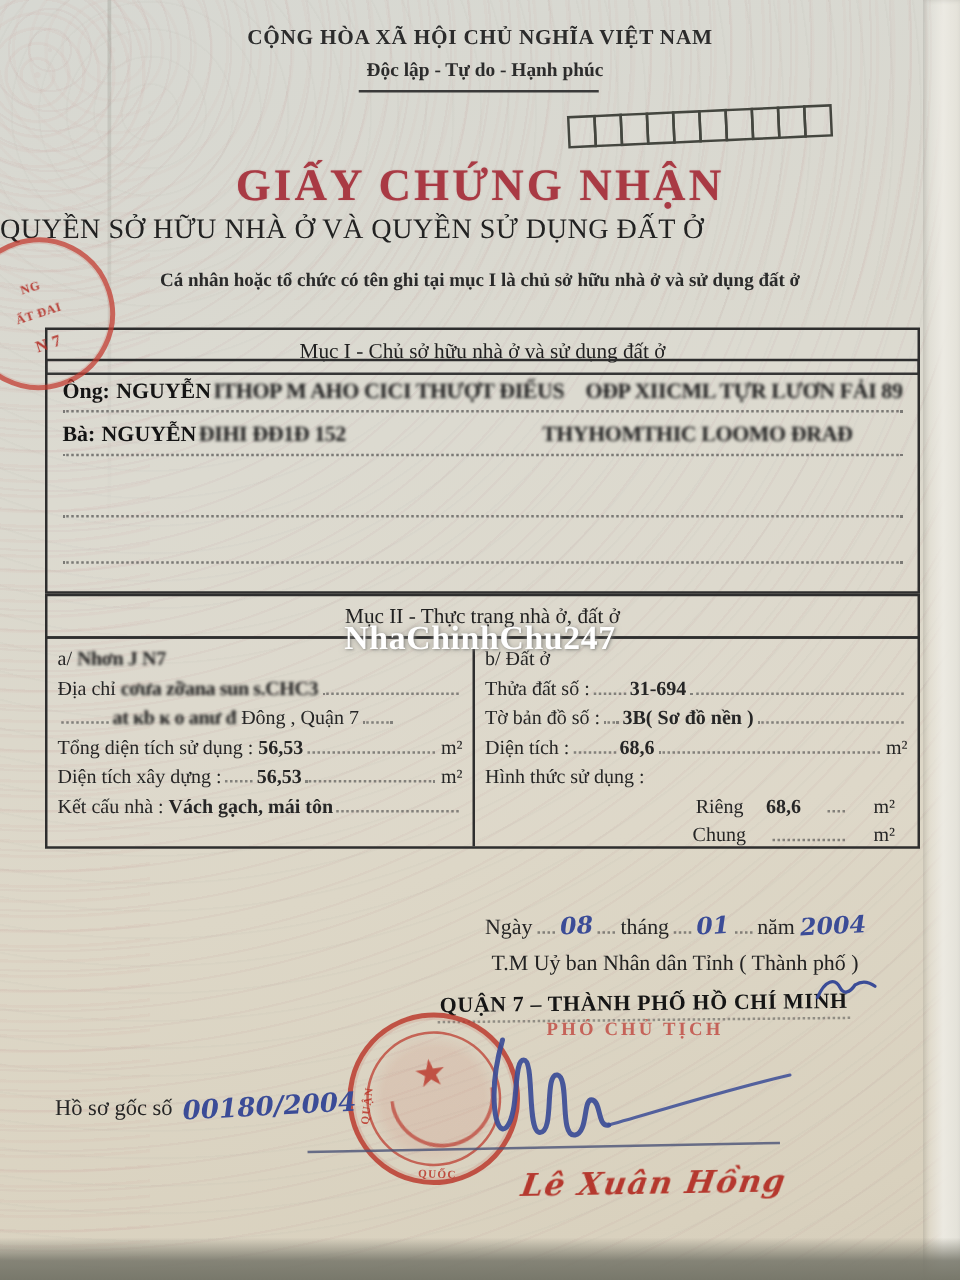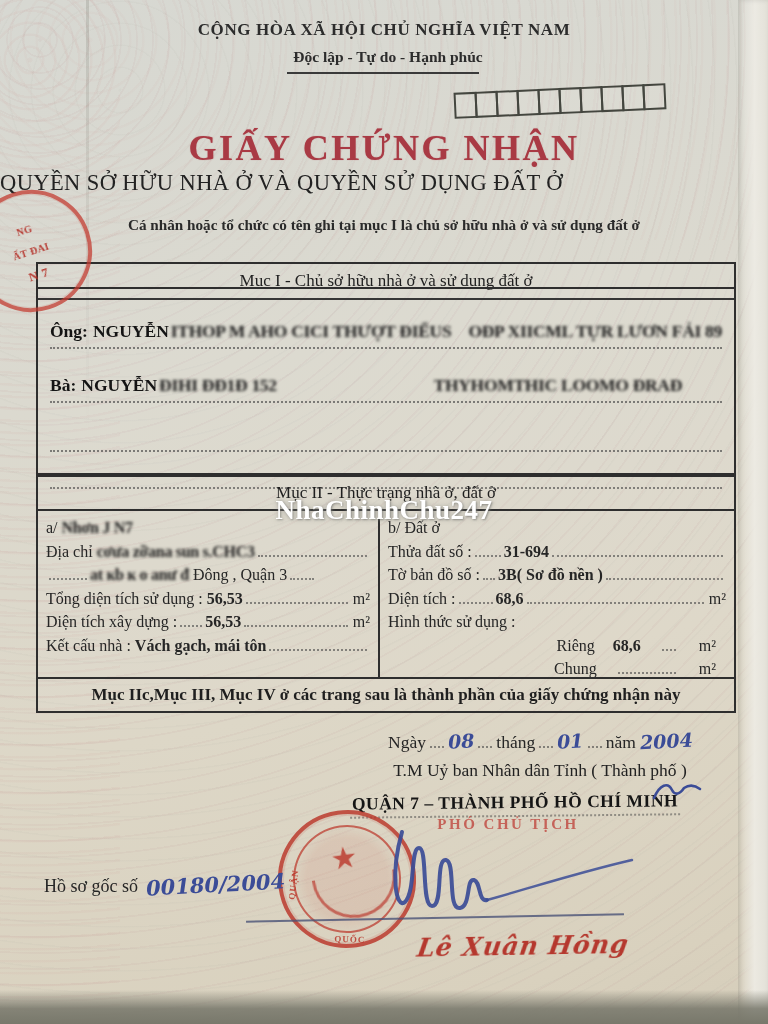--- a/index.html
+++ b/index.html
@@ -37,21 +37,21 @@
   
   .tbl-box{position:absolute;left:36px;width:700px;border:2px solid #2e2e2e;box-sizing:border-box;background:rgba(255,255,255,.04);}
   .tbl-head{display:flex;align-items:center;justify-content:center;font-size:17px;color:#1f1f1f;}
   #muc1-head{top:262px;height:38px;}
   #muc1-body{top:289px;height:188px;padding:10px 12px 0;}
   #muc2-head{top:475px;height:36px;}
   #muc2-body{top:509px;height:170px;padding:0;display:flex;}
   #note-row{top:677px;height:36px;font-weight:600;}
 
   .owner-row{display:flex;align-items:baseline;font-size:17.5px;font-weight:700;line-height:26px;color:#141414;}
-  .owner-row .lbl{margin-right:5px;margin-top:19px;}
+  .owner-row .lbl{margin-right:5px;}
   .redacted{filter:blur(1.4px);font-weight:700;letter-spacing:-.3px;color:#1b1b1b;white-space:nowrap;overflow:hidden;}
   .dotline{border-bottom:2px dotted rgba(70,70,70,.65);height:0;margin:3px 0 4px;}
   .sp{flex:1;}
 
   .col{box-sizing:border-box;padding:5px 8px;font-size:16px;}
   .col-a{width:340px;}
   .col-b{flex:1;border-left:2px solid #2e2e2e;}
   .kv{display:flex;align-items:baseline;line-height:23.5px;white-space:nowrap;}
   .kv .dots{flex:1;border-bottom:2px dotted rgba(70,70,70,.6);margin:0 3px 5px;min-width:8px;}
   .kv .dots.fix{flex:0 0 auto;}
@@ -163,21 +163,21 @@
         <span class="redacted">Nhơn J N7</span>
       </div>
       <div class="kv">
         <span>Địa chỉ</span>&nbsp;
         <span class="redacted">cơưa zỡana sun s.CHC3</span>
         <span class="dots"></span>
       </div>
       <div class="kv">
         <span class="dots fix" style="width:38px;"></span>
         <span class="redacted">at ĸb ĸ o anư đ</span>&nbsp;
-        <span>Đông , Quận 3</span>
+        <span>Đông , Quận 7</span>
         <span class="dots fix" style="width:24px;"></span>
       </div>
       <div class="kv">
         <span>Tổng diện tích sử dụng :</span>&nbsp;
         <span class="val">56,53</span>
         <span class="dots"></span>
         <span class="unit">m²</span>
       </div>
       <div class="kv">
         <span>Diện tích xây dựng :</span>
@@ -224,21 +224,20 @@
         <span class="dots fix" style="width:14px;"></span>
         <span class="unit">m²</span>
       </div>
       <div class="kv right">
         <span>Chung</span>
         <span class="dots fix" style="width:58px;"></span>
         <span class="unit">m²</span>
       </div>
     </div>
   </div>
-  <div class="tbl-box tbl-head" id="note-row">Mục IIc,Mục III, Mục IV ở các trang sau là thành phần của giấy chứng nhận này</div>
 
   <div class="date-line">
     <span>Ngày</span>
     <span class="ddots"></span>
     <span class="hand">08</span>
     <span class="ddots"></span>
     <span>tháng</span>
     <span class="ddots"></span>
     <span class="hand">01</span>
     <span class="ddots"></span>

